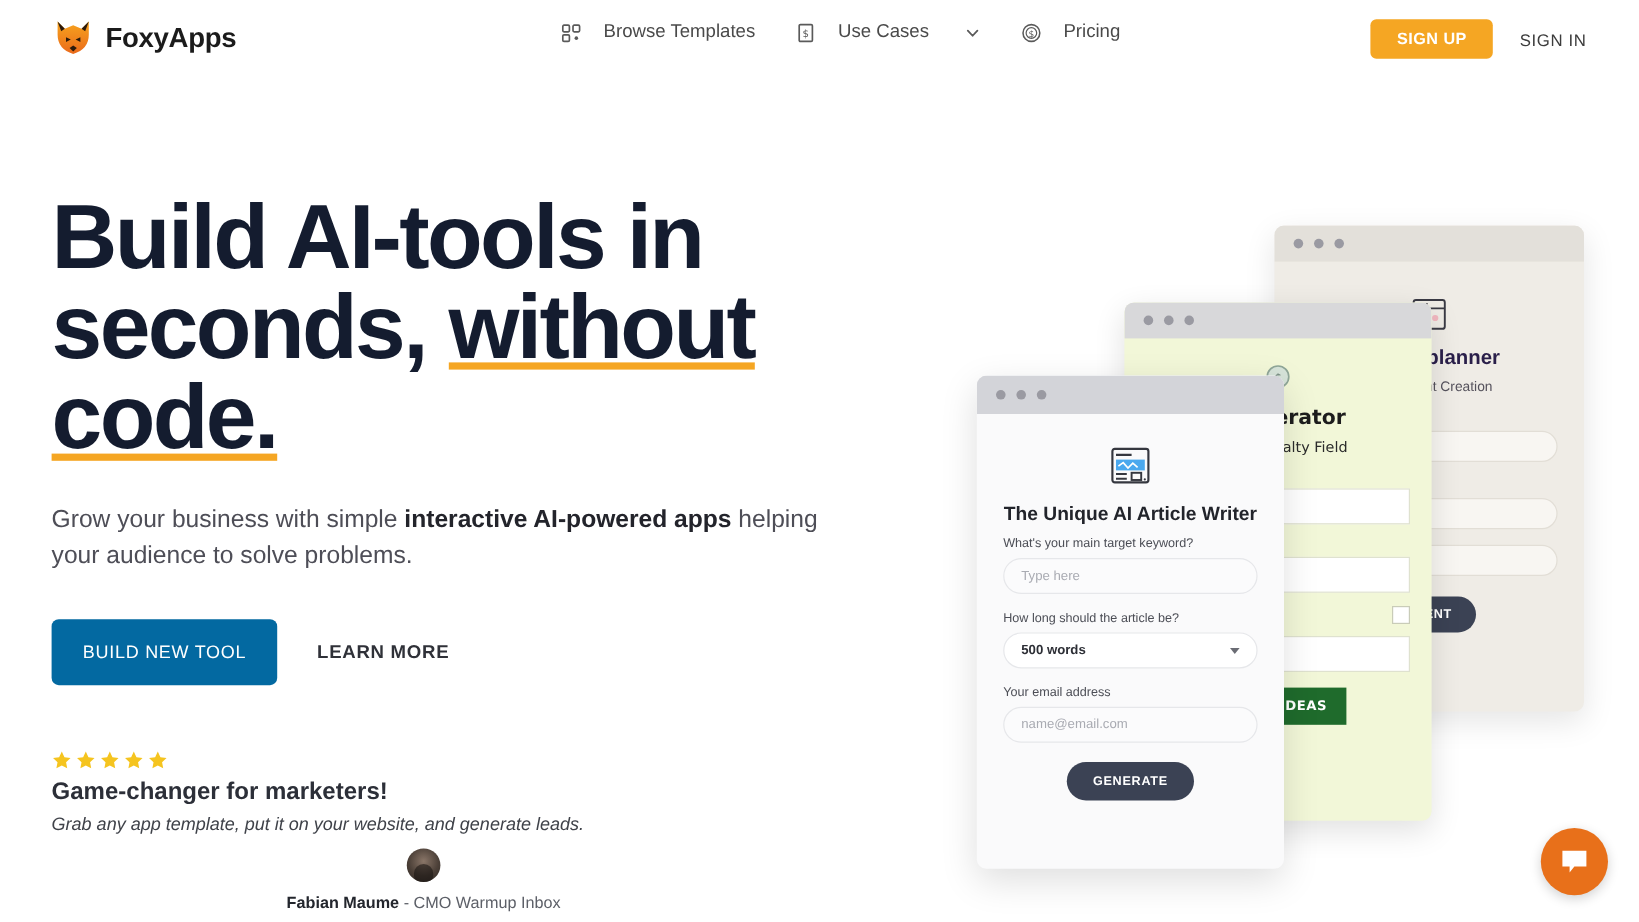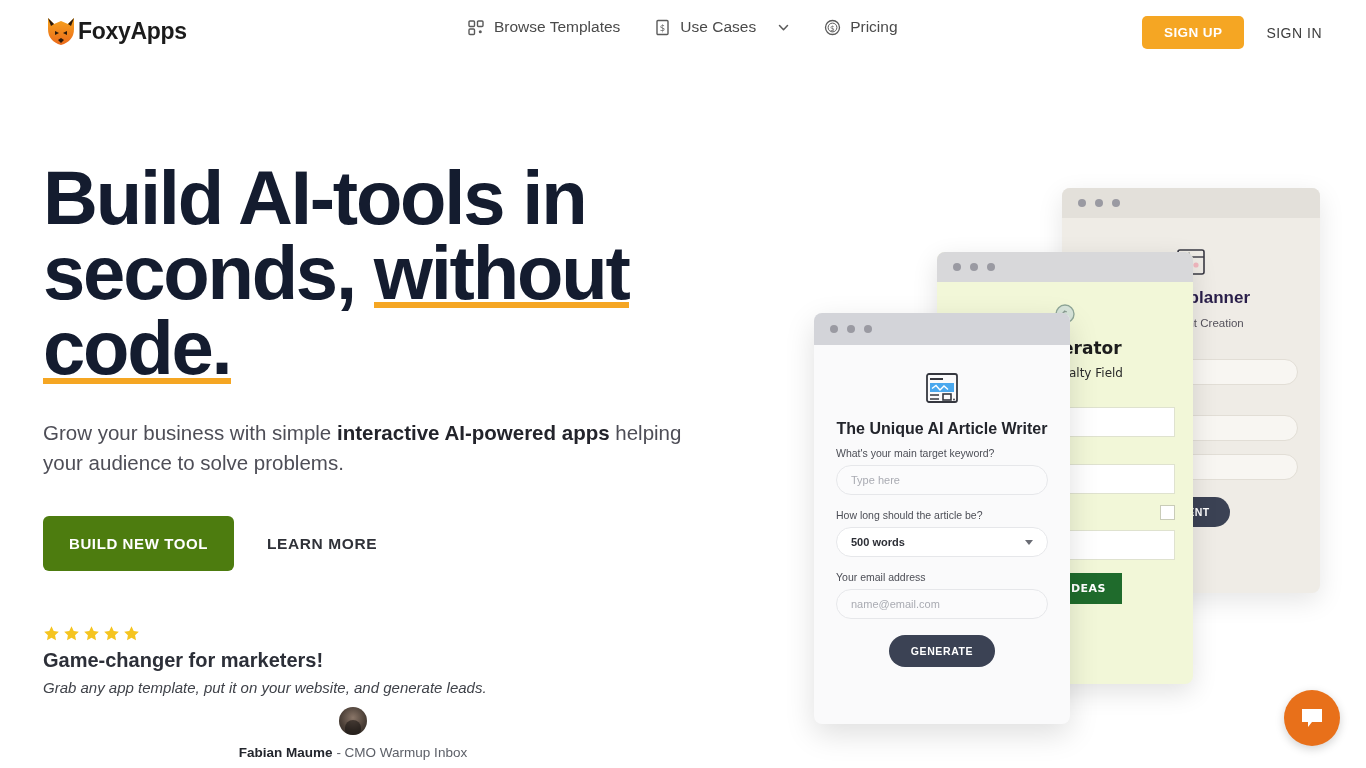--- a/index.html
+++ b/index.html
@@ -13,31 +13,31 @@
 
   
   .header {
     position: absolute; top: 0; left: 0;
     width: 1366px; height: 66px;
     display: flex; align-items: center;
     background: #ffffff;
   }
   .logo-wrap {
     position: absolute; left: 44px; top: 14px;
-    display: flex; align-items: center; 
+    display: flex; align-items: center; gap: 10px;
   }
   .fox-logo { width: 34px; height: 34px; display: block; }
   .logo-text {
     font-size: 23px; font-weight: bold; color: #1b1b1b;
     letter-spacing: -0.3px;
   }
 
   .nav { position: absolute; left: 468px; top: 18px; display: flex; align-items: center; }
   .nav-item {
-    display: flex; align-items: center; gap: 9px;
+    display: flex; align-items: center; gap: 18px;
     font-size: 15.5px; color: #4a4a4a;
     cursor: pointer; margin-right: 34px;
     white-space: nowrap;
   }
   .nav-icon { width: 17px; height: 17px; display: block; flex: 0 0 17px; }
   .chev { width: 13px; height: 13px; margin-left: 12px; display:block; }
 
   .auth { position: absolute; right: 44px; top: 16px; display: flex; align-items: center; gap: 22px; }
   .btn-signup {
     background: #f5a623; color: #ffffff;
@@ -66,22 +66,22 @@
   }
   .subhead {
     margin-top: 32px;
     font-size: 20.5px; line-height: 1.48; color: #4e4e57;
     max-width: 680px;
   }
   .subhead b { color: #23242b; font-weight: bold; }
 
   .cta-row { margin-top: 38px; display: flex; align-items: center; }
   .btn-build {
-    background: #4d7c0f; color: #ffffff;
-    font-size: 15px; font-weight: bold; letter-spacing: 0.6px;
+    background: #0369a1; color: #ffffff;
+    font-size: 15px; font-weight: normal; letter-spacing: 0.6px;
     padding: 19px 26px; border-radius: 6px; border: none;
     cursor: pointer; font-family: inherit;
   }
   .btn-learn {
     margin-left: 33px;
     font-size: 15.5px; font-weight: bold; letter-spacing: 0.6px;
     color: #2f3138; background: none; border: none;
     cursor: pointer; font-family: inherit;
   }
 

